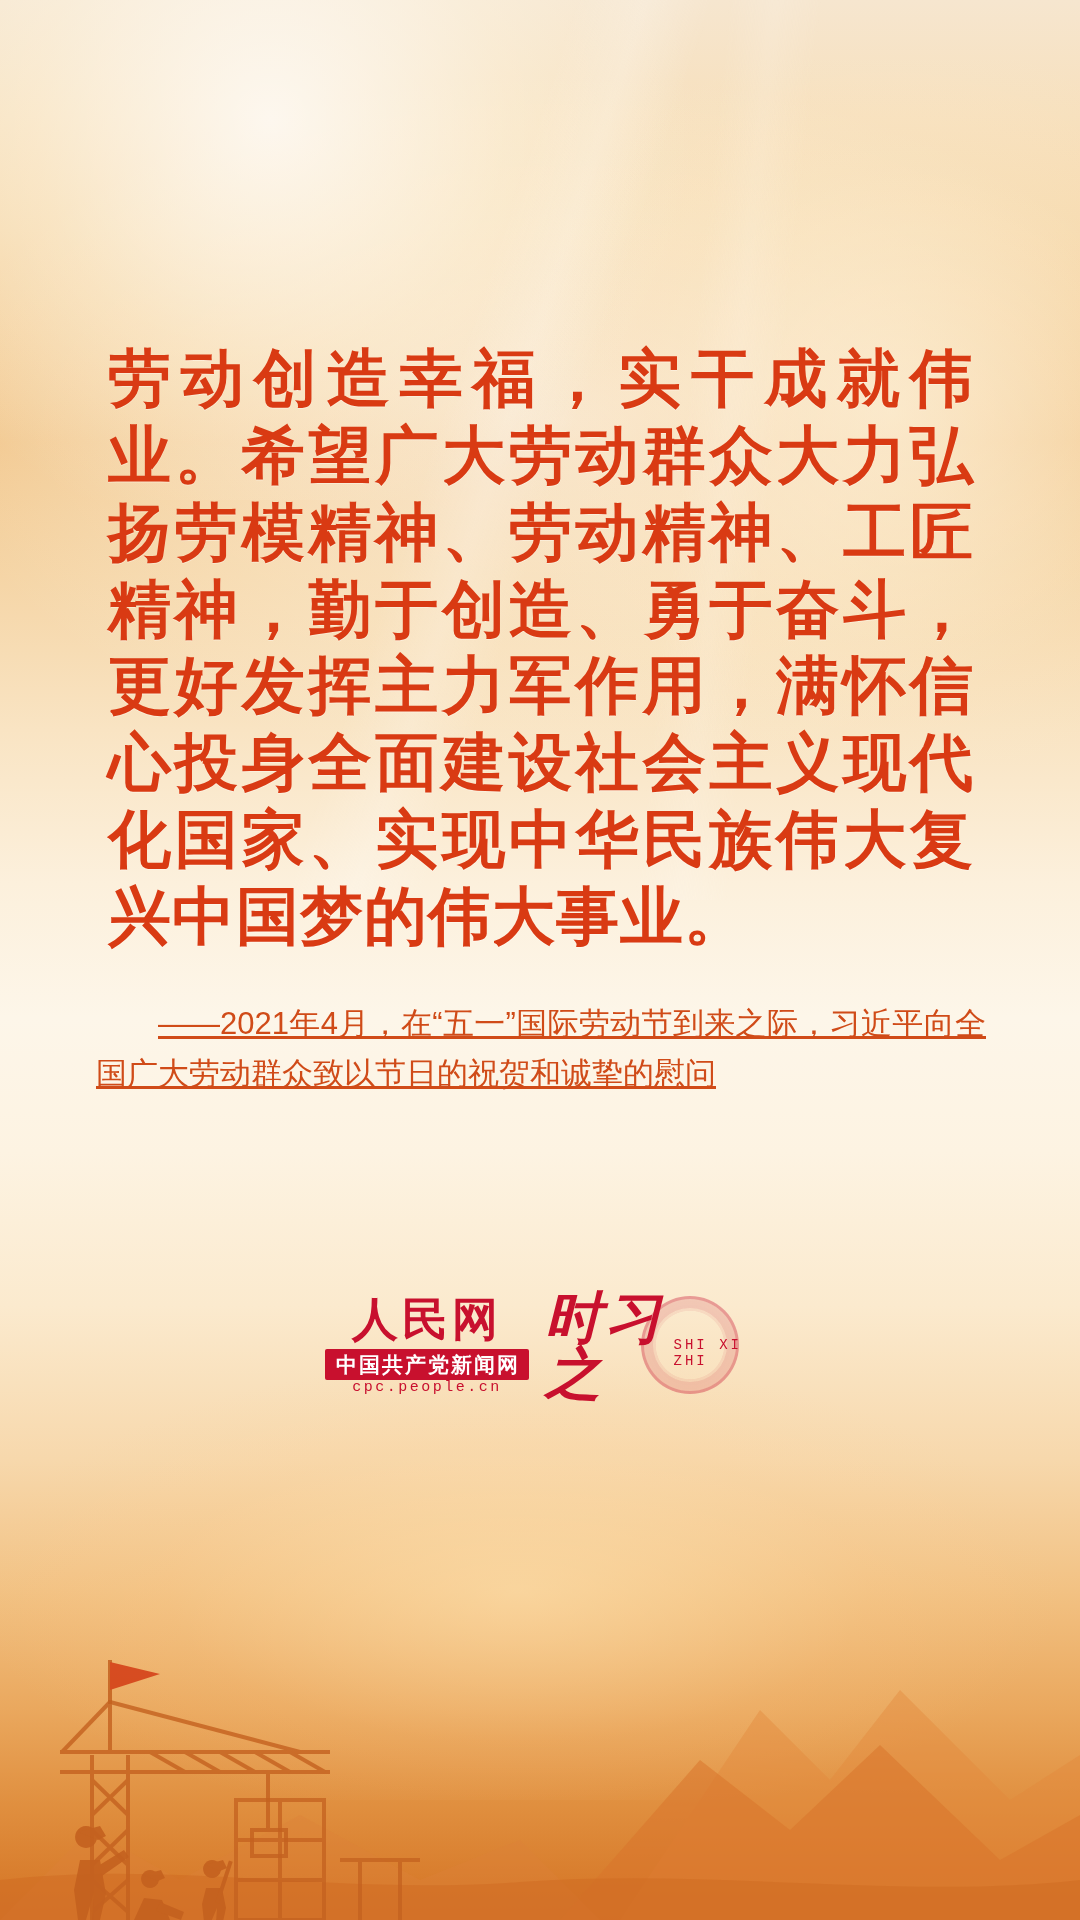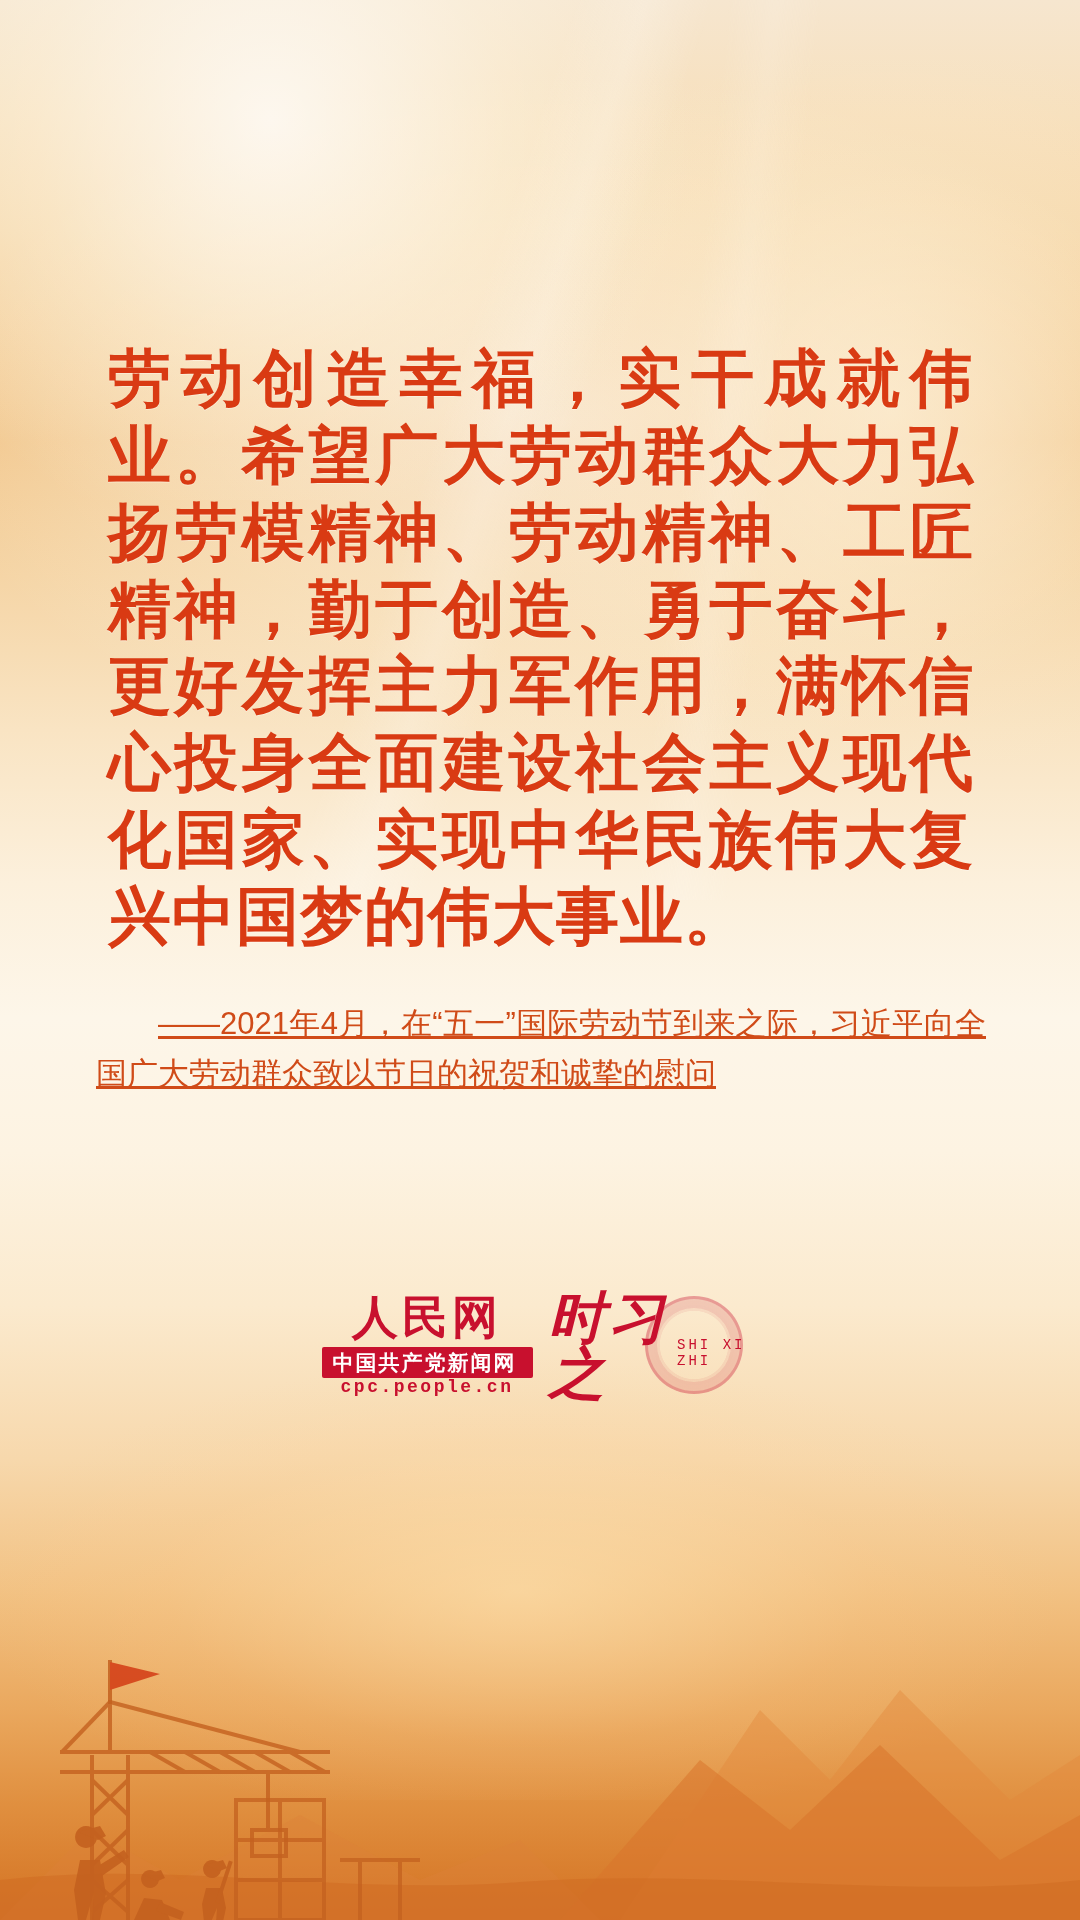--- a/index.html
+++ b/index.html
@@ -127,30 +127,30 @@
     letter-spacing: 4px;
     font-family: "DejaVu Serif", "Liberation Serif", serif;
   }
   .people-logo .cpc-line {
     margin-top: 7px;
     background: #c8102e;
     color: #fff;
     font-size: 21px;
     font-weight: 700;
     letter-spacing: 2px;
-    padding: 5px 16px 5px 11px;
+    padding: 5px 9px 5px 11px;
     border-radius: 2px;
   }
   .people-logo .domain {
     margin-top: 0;
     color: #c8102e;
-    font-size: 18px;
+    font-size: 15px;
     letter-spacing: 2.5px;
     font-family: "Liberation Mono", "DejaVu Sans Mono", monospace;
-    font-weight: 700;
+    font-weight: 400;
   }
 
   .shixizhi {
     position: relative;
     display: flex;
     align-items: center;
     justify-content: center;
     width: 210px;
     height: 110px;
   }

